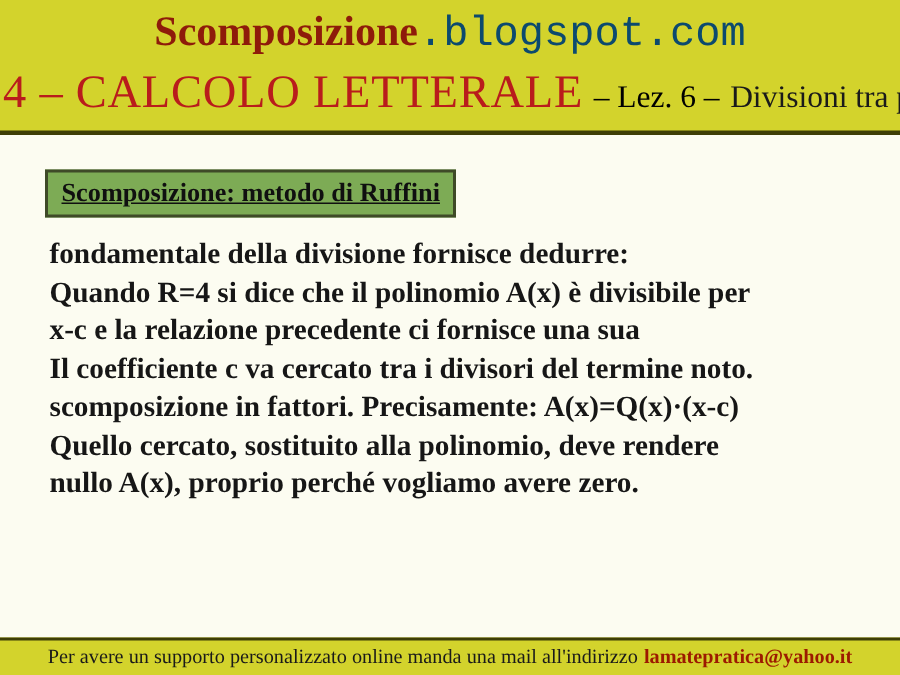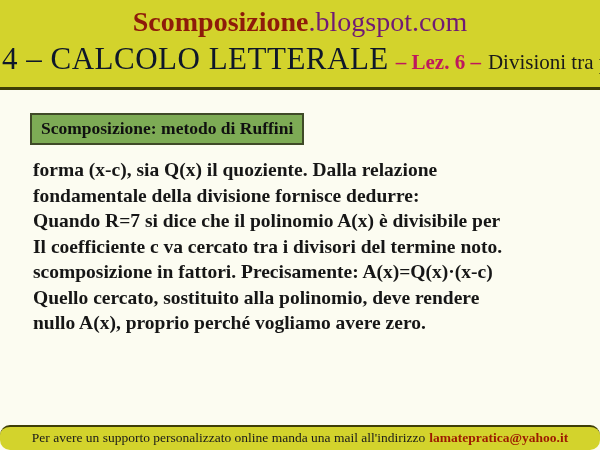--- a/index.html
+++ b/index.html
@@ -18,42 +18,43 @@
     box-sizing:content-box;
   }
   .brand-line{
     text-align:center;
     font-size:28px;
     line-height:38px;
     padding-top:3px;
     white-space:nowrap;
   }
   .brand{color:#8e1b0a;font-weight:bold;}
-  .domain{color:#701a75;}
+  .domain{color:#0c4a6e;font-family:Liberation Mono, monospace;}
   .title-line{
     display:flex;
     align-items:baseline;
     padding-left:2px;
     white-space:nowrap;
   }
-  .course{font-size:31px;color:#0f172a;letter-spacing:0.5px;}
-  .lez{font-size:21px;font-weight:bold;color:#be185d;margin-left:7px;}
+  .course{font-size:31px;color:#b91c1c;letter-spacing:0.5px;}
+  .lez{font-size:21px;font-weight:normal;color:#000000;margin-left:7px;}
   .topic{font-size:21px;color:#1a1a1a;margin-left:7px;}
   
   .section-box{
     display:inline-block;
     margin:23px 0 0 30px;
     background:#7dab55;
     border:2px solid #3f4a28;
     padding:3px 9px 4px 9px;
   }
   .section-box span{
     font-size:17.5px;
     font-weight:bold;
     color:#101010;
+    text-decoration:underline;
   }
   
   .body-text{
     margin:12px 4px 0 33px;
     font-size:19.5px;
     font-weight:bold;
     color:#161616;
     line-height:25.5px;
   }
   .body-text div{white-space:nowrap;}
@@ -61,21 +62,20 @@
   .footer{
     position:absolute;
     left:0;right:0;bottom:0;
     height:23px;
     background:#d3d32c;
     border-top:2px solid #3e3e06;
     text-align:center;
     font-size:13.5px;
     line-height:22px;
     white-space:nowrap;
-    border-radius:10px;
   }
   .footer-msg{color:#1a1a1a;}
   .footer-email{color:#9c1a00;font-weight:bold;margin-left:4px;}
 </style>
 </head>
 <body>
 
 <div class="slide">
 
   <header class="header">
@@ -88,23 +88,23 @@
       <span class="topic">Divisioni tra polin.</span>
     </div>
   </header>
 
   <main>
     <div class="section-box">
       <span>Scomposizione: metodo di Ruffini</span>
     </div>
 
     <div class="body-text">
-      <div>forma (x-c), sia Q(x) il quoziente. Dalla relazione</div>
       <div>fondamentale della divisione fornisce dedurre:</div>
-      <div>Quando R=7 si dice che il polinomio A(x) è divisibile per</div>
+      <div>Quando R=4 si dice che il polinomio A(x) è divisibile per</div>
+      <div>x-c  e la relazione precedente ci fornisce una sua</div>
       <div>Il coefficiente c va cercato tra i divisori del termine noto.</div>
       <div>scomposizione in fattori. Precisamente: A(x)=Q(x)·(x-c)</div>
       <div>Quello cercato, sostituito alla polinomio, deve rendere</div>
       <div>nullo A(x), proprio perché vogliamo avere zero.</div>
     </div>
   </main>
 
   <footer class="footer">
     <span class="footer-msg">Per avere un supporto personalizzato online manda una mail all'indirizzo</span><span class="footer-email">lamatepratica@yahoo.it</span>
   </footer>

